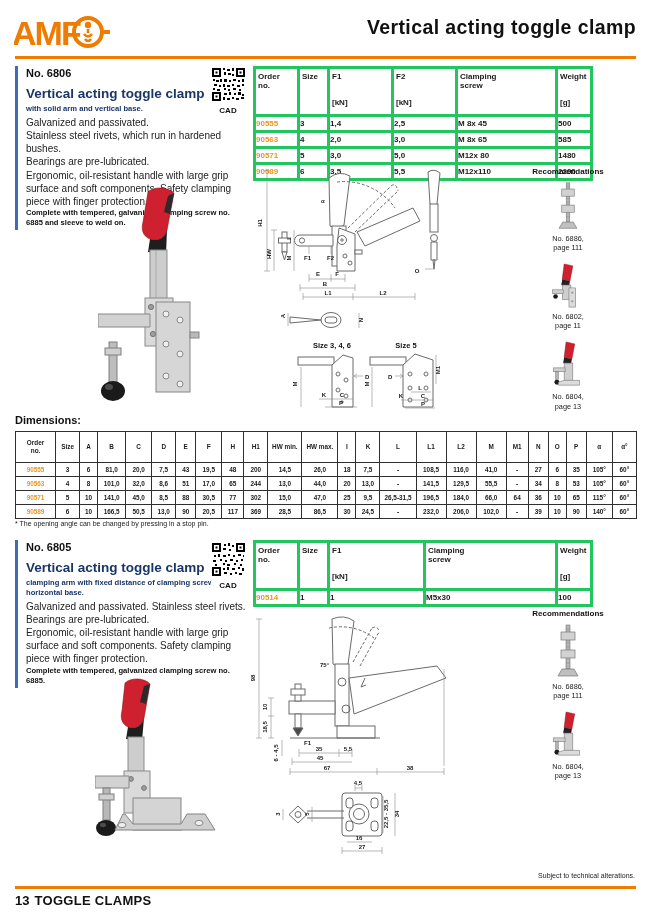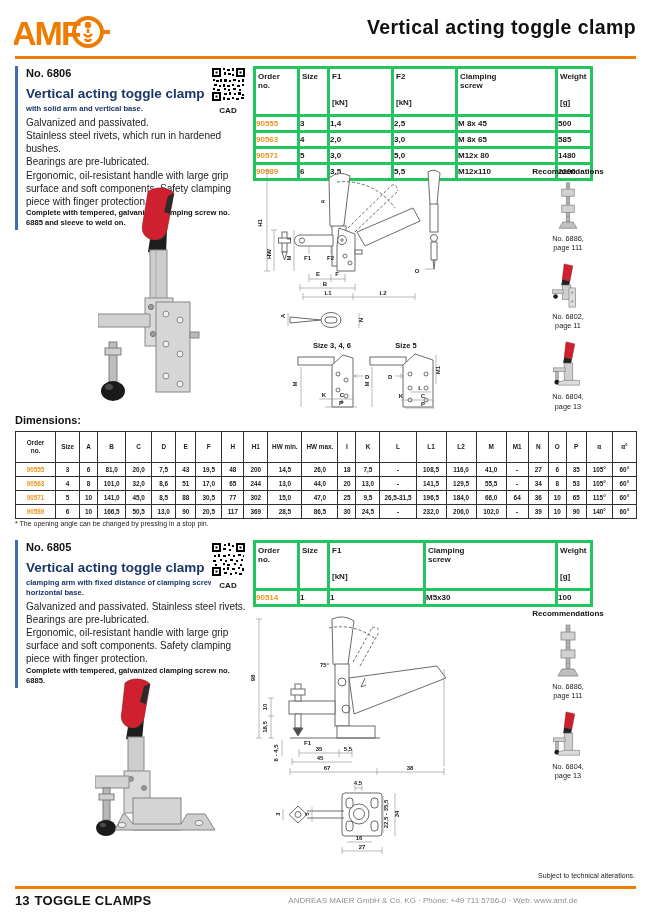--- a/index.html
+++ b/index.html
@@ -852,15 +852,14 @@
       </div>
     </div>
   </div>
 
   <div class="abs subject">Subject to technical alterations.</div>
   <div class="abs rule footer-rule"></div>
   <div class="abs footer-left">
     <span class="page-no">13</span>
     <span class="section-label">TOGGLE CLAMPS</span>
   </div>
-  <div class="abs company-line">ANDREAS MAIER GmbH &amp; Co. KG · Phone: +49 711 5766-0 · Web: www.amf.de</div>
 
 </div>
 
 </body></html>

